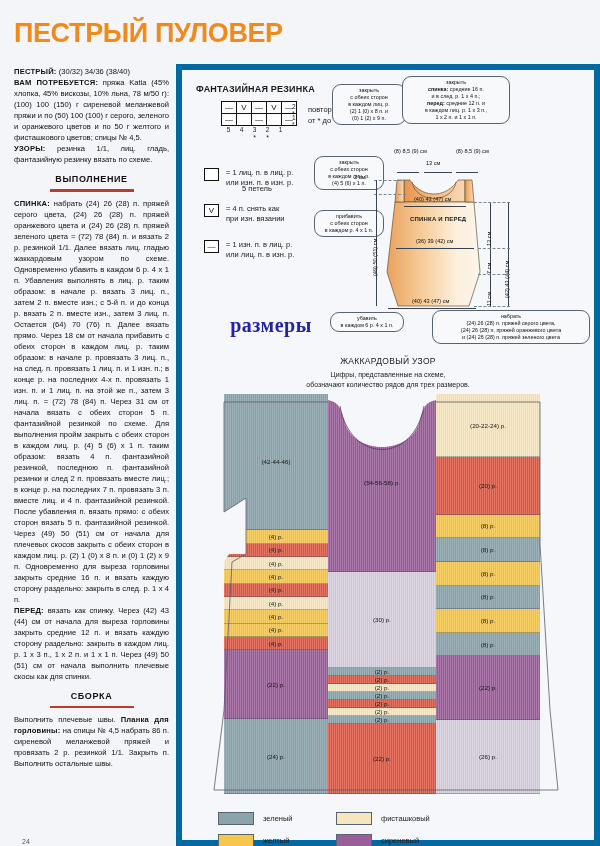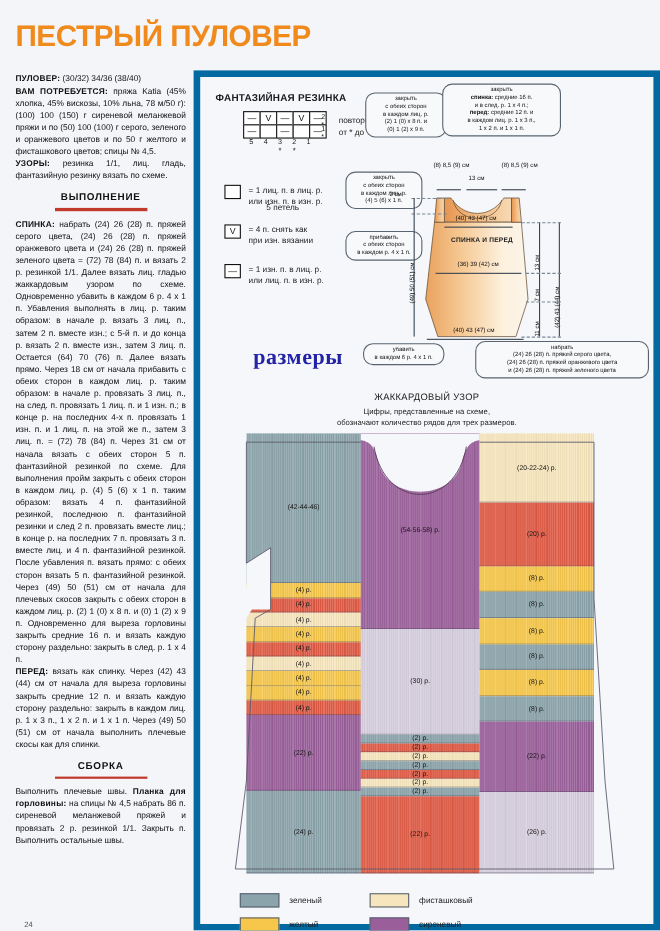--- a/index.html
+++ b/index.html
@@ -105,21 +105,21 @@
   .pagenum{position:absolute;left:22px;top:838px;font-size:7px;color:#555;}
 </style>
 </head>
 <body>
 
 <div class="page">
 
   <div class="title">ПЕСТРЫЙ ПУЛОВЕР</div>
 
   <div class="leftcol">
-    <p><b>ПУЛОВЕР:</b><span> (30/32) 34/36 (38/40)</span></p>
+    <p><b>ПЕСТРЫЙ:</b><span> (30/32) 34/36 (38/40)</span></p>
     <p><b>ВАМ ПОТРЕБУЕТСЯ:</b><span> пряжа Katia (45% хлопка, 45% вискозы, 10% льна, 78 м/50 г): (100) 100 (150) г сиреневой меланжевой пряжи и по (50) 100 (100) г серого, зеленого и оранжевого цветов и по 50 г желтого и фисташкового цветов; спицы № 4,5.</span></p>
     <p><b>УЗОРЫ:</b><span> резинка 1/1, лиц. гладь, фантазийную резинку вязать по схеме.</span></p>
 
     <div class="sechead"><span>ВЫПОЛНЕНИЕ</span></div>
     <div class="rule"></div>
 
     <p><b>СПИНКА:</b><span> набрать (24) 26 (28) п. пряжей серого цвета, (24) 26 (28) п. пряжей оранжевого цвета и (24) 26 (28) п. пряжей зеленого цвета = (72) 78 (84) п. и вязать 2 р. резинкой 1/1. Далее вязать лиц. гладью жаккардовым узором по схеме. Одновременно убавить в каждом 6 р. 4 x 1 п. Убавления выполнять в лиц. р. таким образом: в начале р. вязать 3 лиц. п., затем 2 п. вместе изн.; с 5-й п. и до конца р. вязать 2 п. вместе изн., затем 3 лиц. п. Остается (64) 70 (76) п. Далее вязать прямо. Через 18 см от начала прибавить с обеих сторон в каждом лиц. р. таким образом: в начале р. провязать 3 лиц. п., на след. п. провязать 1 лиц. п. и 1 изн. п.; в конце р. на последних 4-х п. провязать 1 изн. п. и 1 лиц. п. на этой же п., затем 3 лиц. п. = (72) 78 (84) п. Через 31 см от начала вязать с обеих сторон 5 п. фантазийной резинкой по схеме. Для выполнения пройм закрыть с обеих сторон в каждом лиц. р. (4) 5 (6) x 1 п. таким образом: вязать 4 п. фантазийной резинкой, последнюю п. фантазийной резинки и след 2 п. провязать вместе лиц.; в конце р. на последних 7 п. провязать 3 п. вместе лиц. и 4 п. фантазийной резинкой. После убавления п. вязать прямо: с обеих сторон вязать 5 п. фантазийной резинкой. Через (49) 50 (51) см от начала для плечевых скосов закрыть с обеих сторон в каждом лиц. р. (2) 1 (0) x 8 п. и (0) 1 (2) x 9 п. Одновременно для выреза горловины закрыть средние 16 п. и вязать каждую сторону раздельно: закрыть в след. р. 1 x 4 п.</span></p>
     <p><b>ПЕРЕД:</b><span> вязать как спинку. Через (42) 43 (44) см от начала для выреза горловины закрыть средние 12 п. и вязать каждую сторону раздельно: закрыть в каждом лиц. р. 1 x 3 п., 1 x 2 п. и 1 x 1 п. Через (49) 50 (51) см от начала выполнить плечевые скосы как для спинки.</span></p>
 
     <div class="sechead"><span>СБОРКА</span></div>

